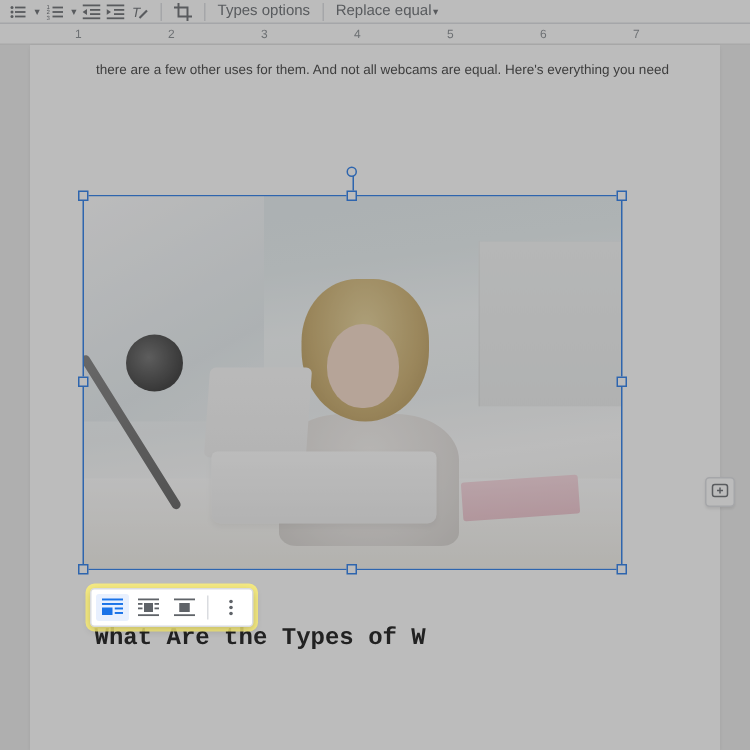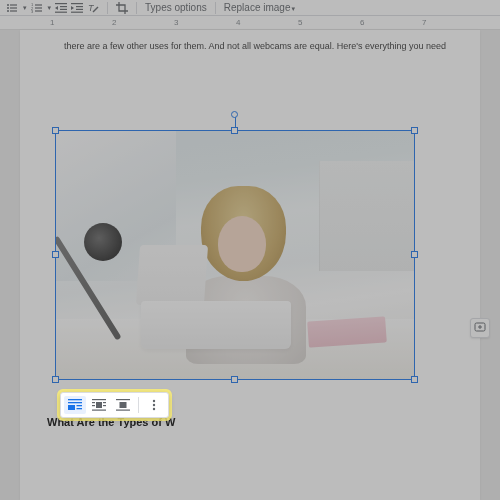--- a/index.html
+++ b/index.html
@@ -163,22 +163,22 @@
       background: #fff;
       border: 1px solid #dadce0;
       border-radius: 3px;
       box-shadow: 0 1px 2px rgba(0,0,0,0.1);
       display: flex;
       align-items: center;
       justify-content: center;
       z-index: 50;
     }
     .heading-below {
-      position:absolute; left:47px; top:416px;
-      font-size:11px; font-weight:bold; color:#222;
+      position:absolute; left:63px; top:416px;
+      font-size:16px; font-weight:bold; color:#222;font-family:Liberation Mono, monospace;
     }
   </style>
 </head>
 <body>
 
 <div class="toolbar">
   <div class="tb-group">
     <span class="tb-icon">
       <svg width="12" height="12" viewBox="0 0 12 12">
           <circle cx="2" cy="3" r="1" fill="#5f6368"></circle>
@@ -229,21 +229,21 @@
   <div class="tb-sep"></div>
   <span class="tb-icon">
     <svg width="12" height="12" viewBox="0 0 12 12">
         <path d="M3 0v9h9 M0 3h9v9" stroke="#5f6368" stroke-width="1.3" fill="none"></path>
       </svg>
   </span>
   <div class="tb-sep"></div>
   <span class="tb-text">Types options</span>
   <div class="tb-sep"></div>
   <span class="tb-text">
-    <span>Replace image</span><span class="chev">▾</span>
+    <span>Replace equal</span><span class="chev">▾</span>
   </span>
 </div>
 
 <div class="ruler">
   <div class="ruler-inner">
     <span class="ruler-tick" style="left:30px">1</span>
     <span class="ruler-tick" style="left:92px">2</span>
     <span class="ruler-tick" style="left:154px">3</span>
     <span class="ruler-tick" style="left:216px">4</span>
     <span class="ruler-tick" style="left:278px">5</span>

